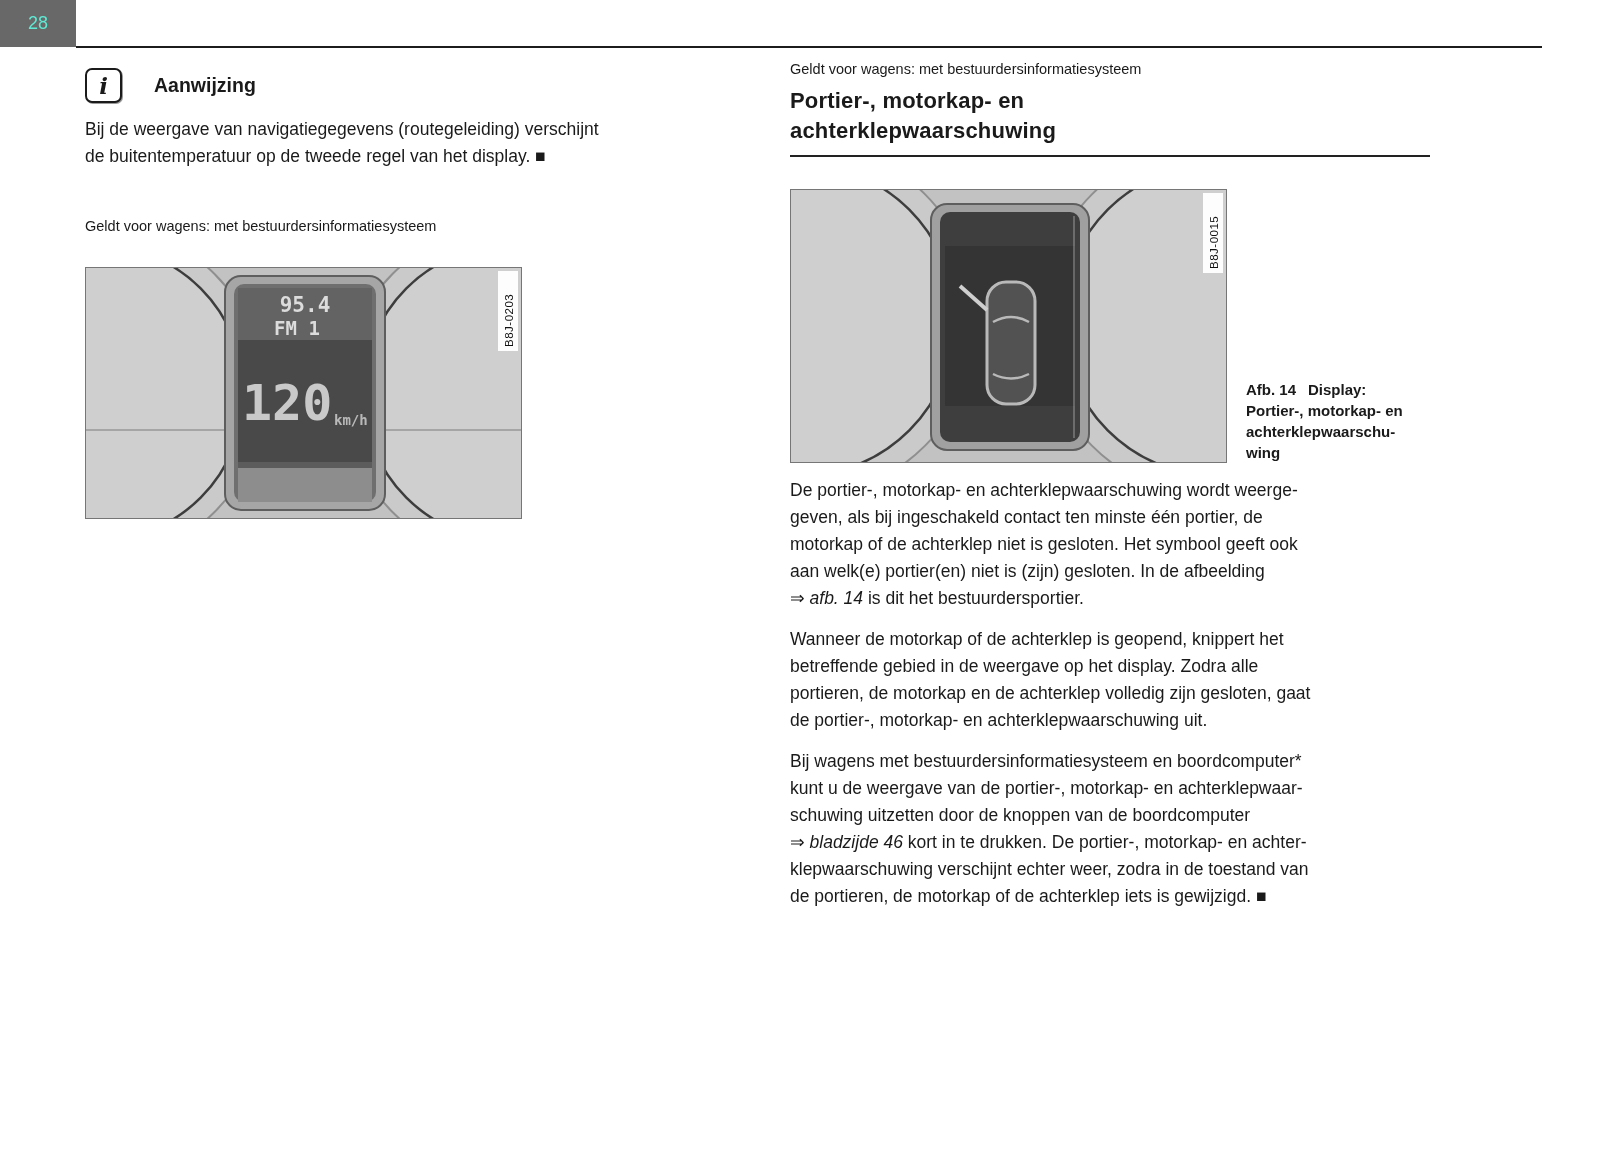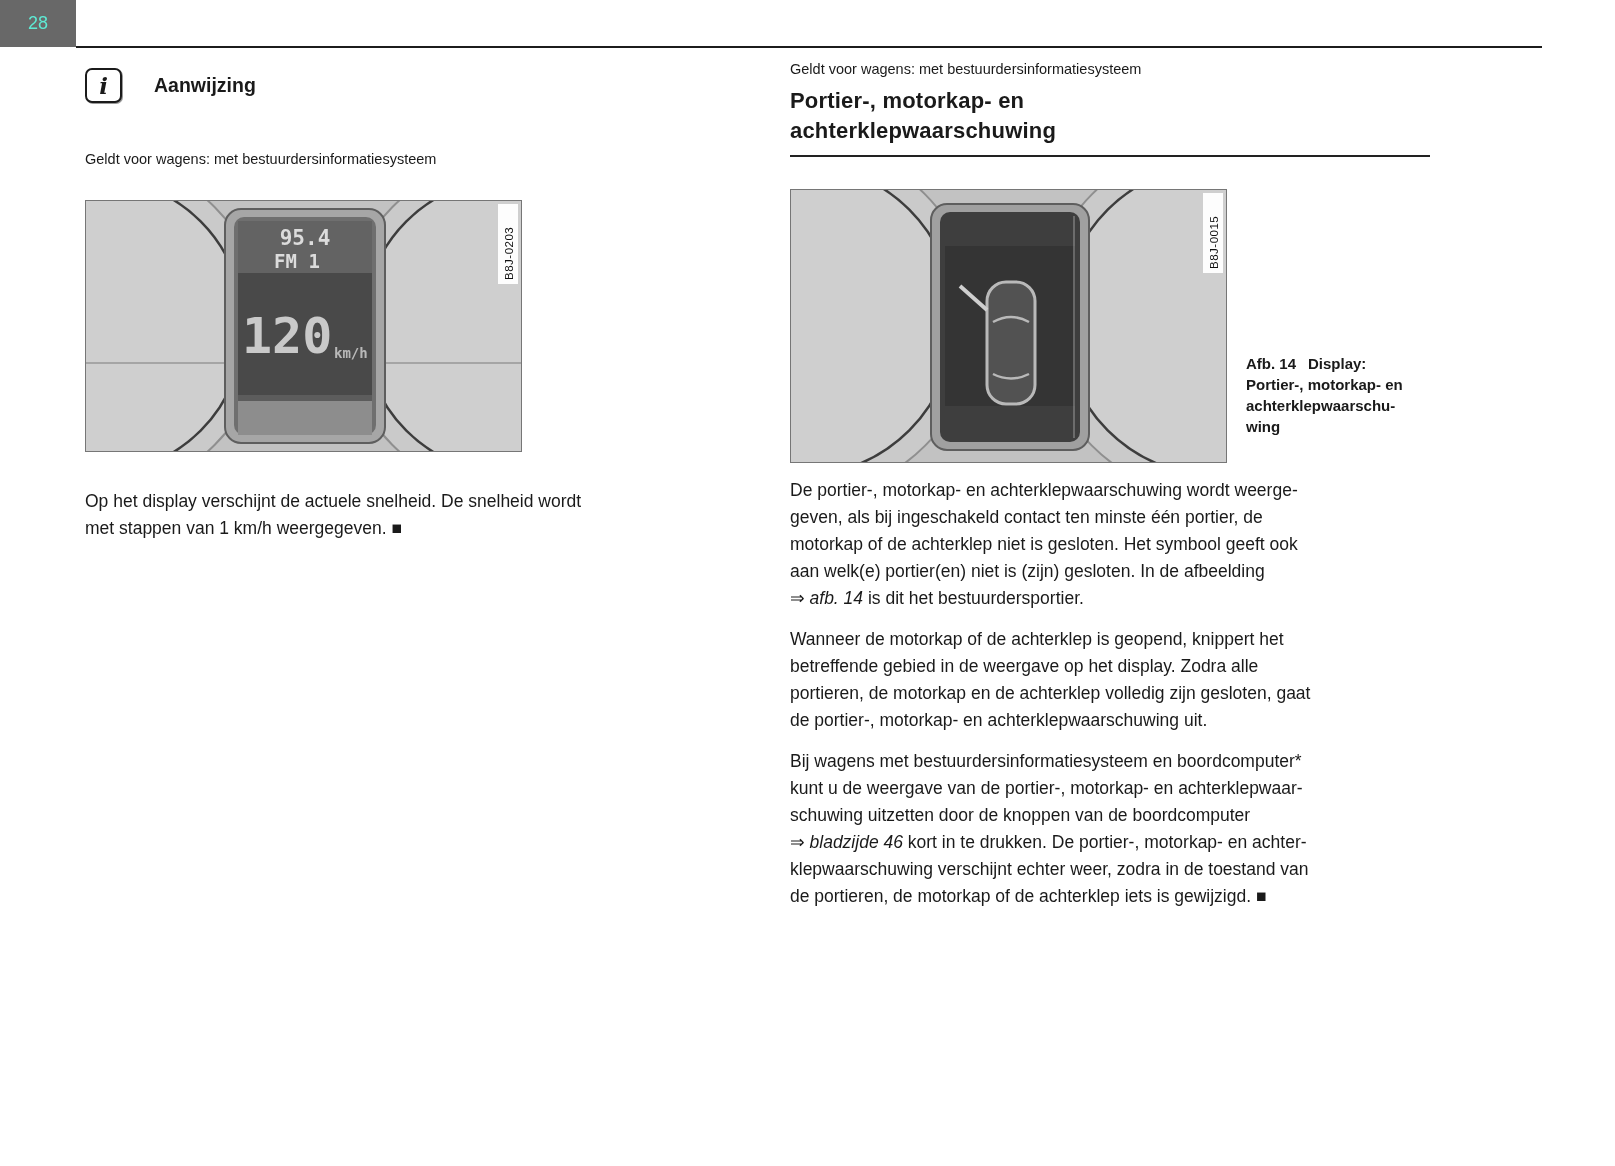--- a/index.html
+++ b/index.html
@@ -42,21 +42,21 @@
   .col-right .section-title { margin-top:8px; }
 
   .figure-row { display:flex; gap:19px; margin-top:32px; }
   .fig { border:1px solid #767676; background:#c2c2c2; flex:0 0 auto; }
   .fig svg { display:block; }
 
   .caption { font-size:15px; font-weight:bold; line-height:21px; }
   .cap-label { margin-right:12px; }
   .cap-text { white-space:pre-line; }
   .caption-13 { width:196px; align-self:flex-end; }
-  .caption-14 { width:200px; align-self:flex-end; margin-bottom:26px; }
+  .caption-14 { width:200px; align-self:flex-end; }
 
   .after-figure { margin-top:36px; }
   .para { font-size:17.5px; line-height:27px; white-space:pre-line; margin-top:14px; }
   .para:first-of-type { margin-top:13px; }
 </style>
 </head>
 <body>
 
 <div class="page">
 
@@ -67,20 +67,22 @@
 
   <div class="col col-left">
 
     <div class="note-header">
       <span class="info-icon">
         <span class="info-glyph">i</span>
       </span>
       <span class="note-title">Aanwijzing</span>
     </div>
 
+    <p class="body-text note-body">Bij de weergave van navigatiegegevens (routegeleiding) verschijnt
+de buitentemperatuur op de tweede regel van het display. ■</p>
 
     <p class="applies applies-left">Geldt voor wagens: met bestuurdersinformatiesysteem</p>
 
 
     <div class="figure-row">
       <div class="fig">
         <svg width="435" height="250" viewBox="0 0 435 250">
           <rect x="0" y="0" width="435" height="250" fill="#c2c2c2"></rect>
           <circle cx="10" cy="125" r="168" fill="#cacaca" stroke="#8f8f8f" stroke-width="2"></circle>
           <circle cx="10" cy="125" r="148" fill="#cfcfcf" stroke="#3d3d3d" stroke-width="2.5"></circle>
@@ -96,22 +98,20 @@
           <text x="156" y="152" font-family="'DejaVu Sans Mono', monospace" font-size="50" font-weight="bold" fill="#c9c9c9">120</text>
           <text x="248" y="157" font-family="'DejaVu Sans Mono', monospace" font-size="14" font-weight="bold" fill="#b9b9b9">km/h</text>
           <rect x="152" y="194" width="134" height="40" fill="#8d8d8d"></rect>
           <rect x="152" y="194" width="134" height="6" fill="#5c5c5c"></rect>
           <rect x="412" y="3" width="20" height="80" fill="#fdfdfd"></rect>
           <text transform="translate(427 79) rotate(-90)" font-family="'Liberation Sans', sans-serif" font-size="11.5" letter-spacing="0.5" fill="#111">B8J-0203</text>
         </svg>
       </div>
     </div>
 
-    <p class="body-text after-figure">Op het display verschijnt de actuele snelheid. De snelheid wordt
-met stappen van 1 km/h weergegeven. ■</p>
   </div>
 
   <div class="col col-right">
 
     <p class="applies">Geldt voor wagens: met bestuurdersinformatiesysteem</p>
 
     <h2 class="section-title">Portier-, motorkap- en
 achterklepwaarschuwing</h2>
 
     <div class="figure-row">

